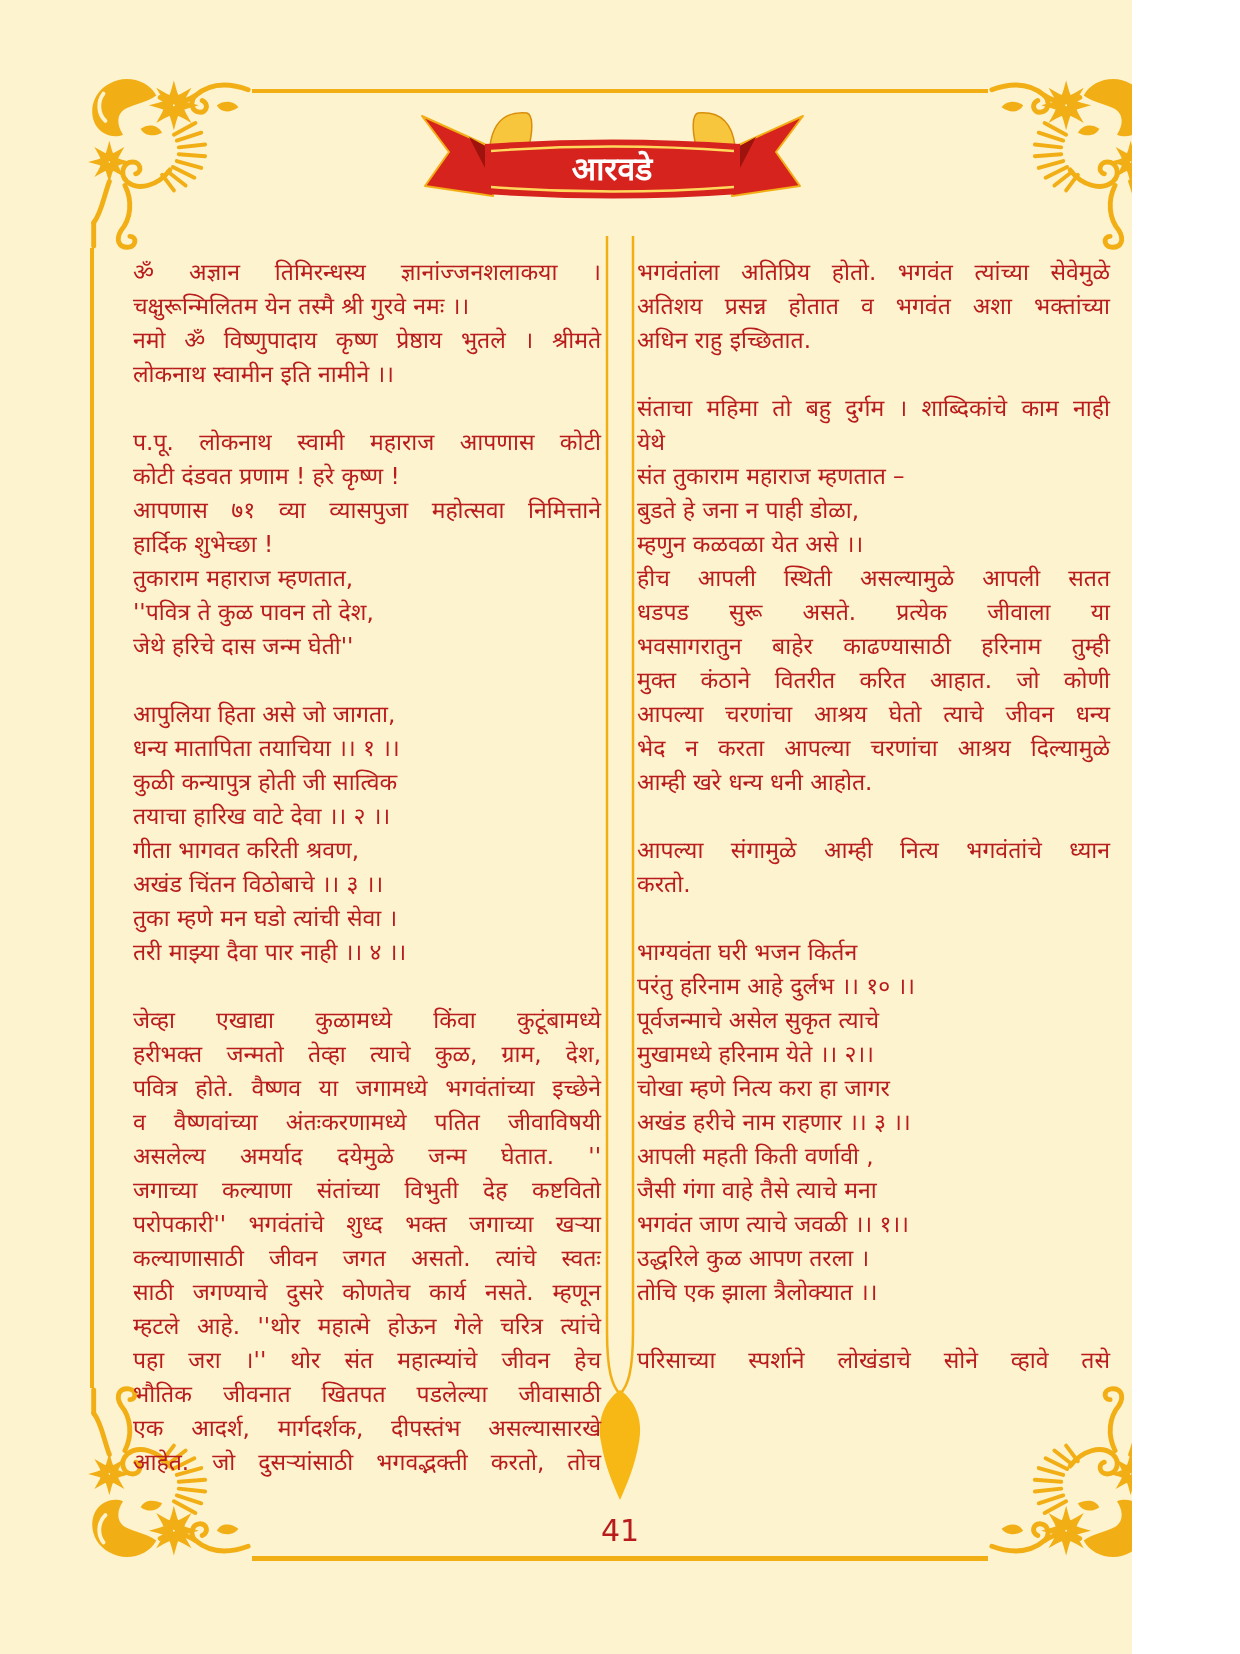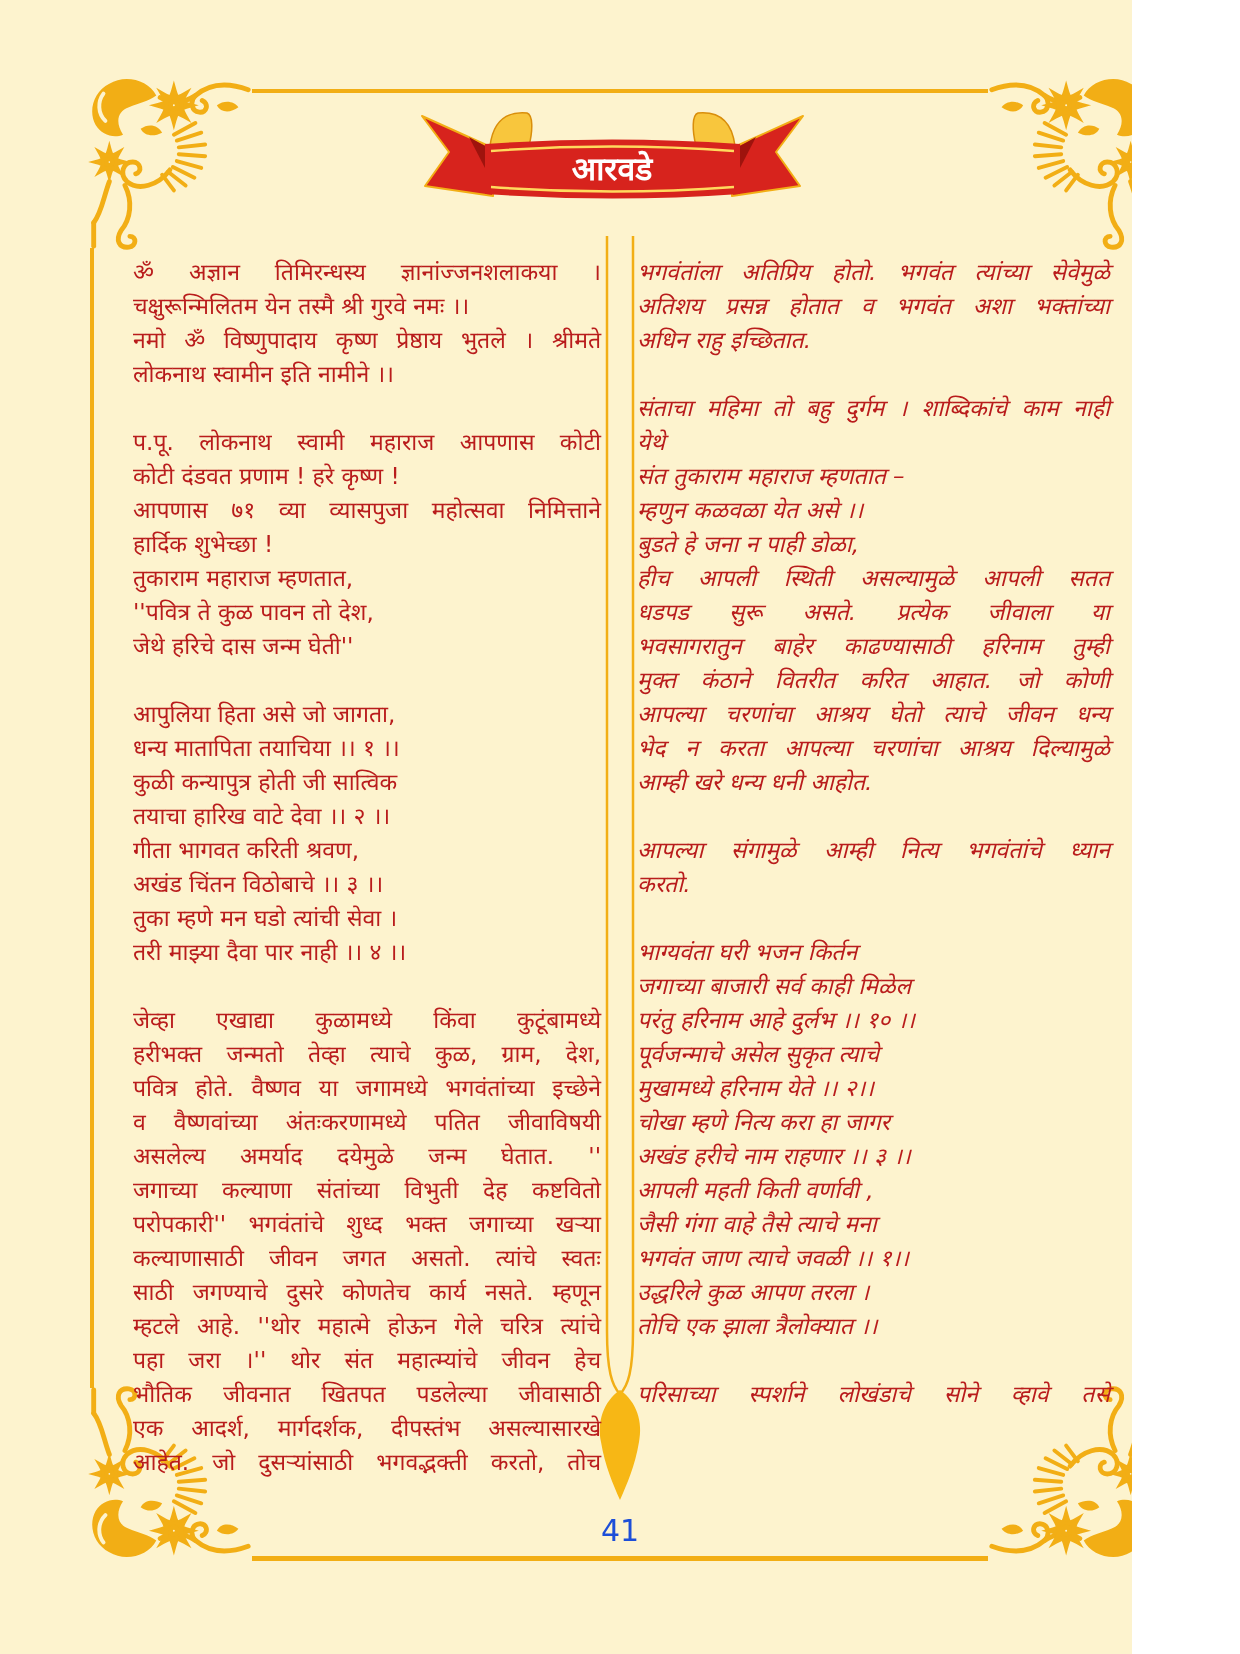--- a/index.html
+++ b/index.html
@@ -15,30 +15,30 @@
   .corner{position:absolute;width:176px;height:176px;}
   .c-tl{left:80px;top:76px;}
   .c-tr{left:984px;top:76px;transform:scaleX(-1);}
   .c-bl{left:80px;top:1384px;transform:scaleY(-1);}
   .c-br{left:984px;top:1384px;transform:scale(-1,-1);}
   
   .ribbon{position:absolute;left:415px;top:106px;width:395px;height:98px;}
   
   .col{position:absolute;top:255px;font-size:23px;line-height:34px;color:#b91c1c;}
   .col-left{left:133px;width:468px;}
-  .col-right{left:637px;width:473px;font-style:italic;}
+  .col-right{left:637px;width:473px;}
   .block{margin:0 0 34px 0;}
   .block:last-child{margin-bottom:8px;}
   .tline{min-height:34px;white-space:normal;}
   .just{text-align:justify;text-align-last:justify;}
   
   .divider{position:absolute;left:593px;top:236px;}
   
   .pagenum{position:absolute;left:0;top:1514px;width:1240px;text-align:center;
-           color:#1d4ed8;font-size:30px;line-height:34px;}
+           color:#b91c1c;font-size:30px;line-height:34px;}
 </style>
 </head>
 <body>
 
 <div class="page">
 
   <svg width="0" height="0" style="position:absolute" aria-hidden="true">
     <defs>
       <g id="rosette" fill="#F2AE15">
         <path d="M0,-16 C3,-5 5,-3 16,0 C5,3 3,5 0,16 C-3,5 -5,3 -16,0 C-5,-3 -3,-5 0,-16 Z"></path>
@@ -159,37 +159,36 @@
   <div class="col col-right" id="col-right">
       <div class="block">
         <div class="tline just">भगवंतांला अतिप्रिय होतो. भगवंत त्यांच्या सेवेमुळे</div>
         <div class="tline just">अतिशय प्रसन्न होतात व भगवंत अशा भक्तांच्या</div>
         <div class="tline">अधिन राहु इच्छितात.</div>
       </div>
       <div class="block">
         <div class="tline just">संताचा महिमा तो बहु दुर्गम । शाब्दिकांचे काम नाही</div>
         <div class="tline">येथे</div>
         <div class="tline">संत तुकाराम महाराज म्हणतात –</div>
+        <div class="tline">बुडते हे जना न पाही डोळा,</div>
         <div class="tline">म्हणुन कळवळा येत असे ।।</div>
-        <div class="tline">बुडते हे जना न पाही डोळा,</div>
         <div class="tline just">हीच आपली स्थिती असल्यामुळे आपली सतत</div>
         <div class="tline just">धडपड सुरू असते. प्रत्येक जीवाला या</div>
         <div class="tline just">भवसागरातुन बाहेर काढण्यासाठी हरिनाम तुम्ही</div>
         <div class="tline just">मुक्त कंठाने वितरीत करित आहात. जो कोणी</div>
         <div class="tline just">आपल्या चरणांचा आश्रय घेतो त्याचे जीवन धन्य</div>
         <div class="tline just">भेद न करता आपल्या चरणांचा आश्रय दिल्यामुळे</div>
         <div class="tline">आम्ही खरे धन्य धनी आहोत.</div>
       </div>
       <div class="block">
         <div class="tline just">आपल्या संगामुळे आम्ही नित्य भगवंतांचे ध्यान</div>
         <div class="tline">करतो.</div>
       </div>
       <div class="block">
         <div class="tline">भाग्यवंता घरी भजन किर्तन</div>
-        <div class="tline">जगाच्या बाजारी सर्व काही मिळेल</div>
         <div class="tline">परंतु हरिनाम आहे दुर्लभ ।। १० ।।</div>
         <div class="tline">पूर्वजन्माचे असेल सुकृत त्याचे</div>
         <div class="tline">मुखामध्ये हरिनाम येते ।। २।।</div>
         <div class="tline">चोखा म्हणे नित्य करा हा जागर</div>
         <div class="tline">अखंड हरीचे नाम राहणार ।। ३ ।।</div>
         <div class="tline">आपली महती किती वर्णावी ,</div>
         <div class="tline">जैसी गंगा वाहे तैसे त्याचे मना</div>
         <div class="tline">भगवंत जाण त्याचे जवळी ।। १।।</div>
         <div class="tline">उद्धरिले कुळ आपण तरला ।</div>
         <div class="tline">तोचि एक झाला त्रैलोक्यात ।।</div>

